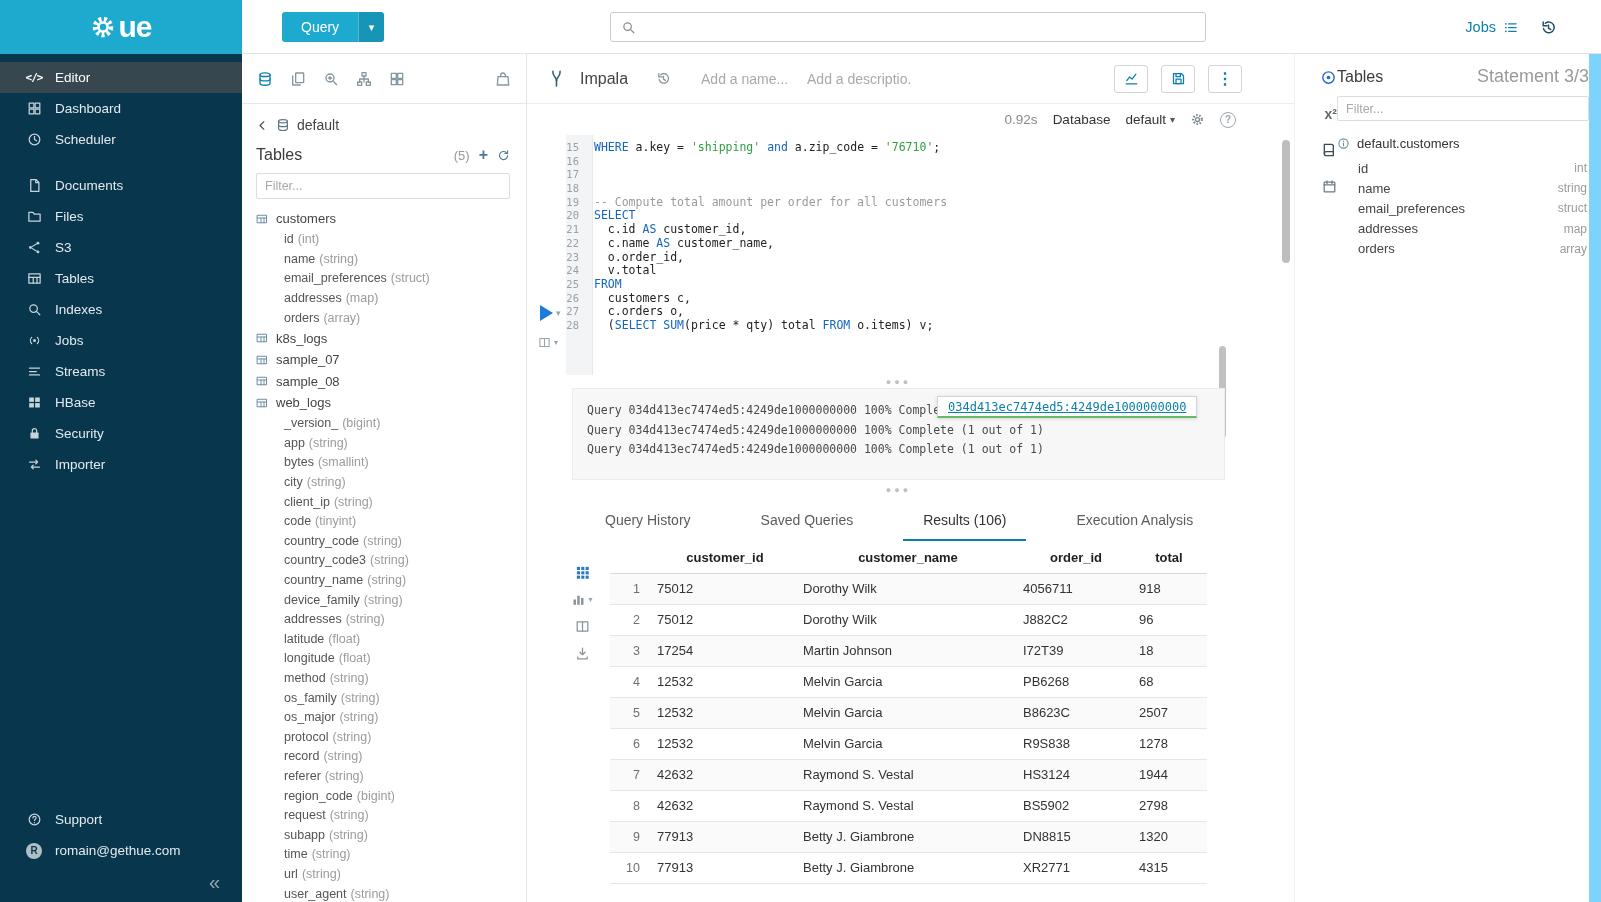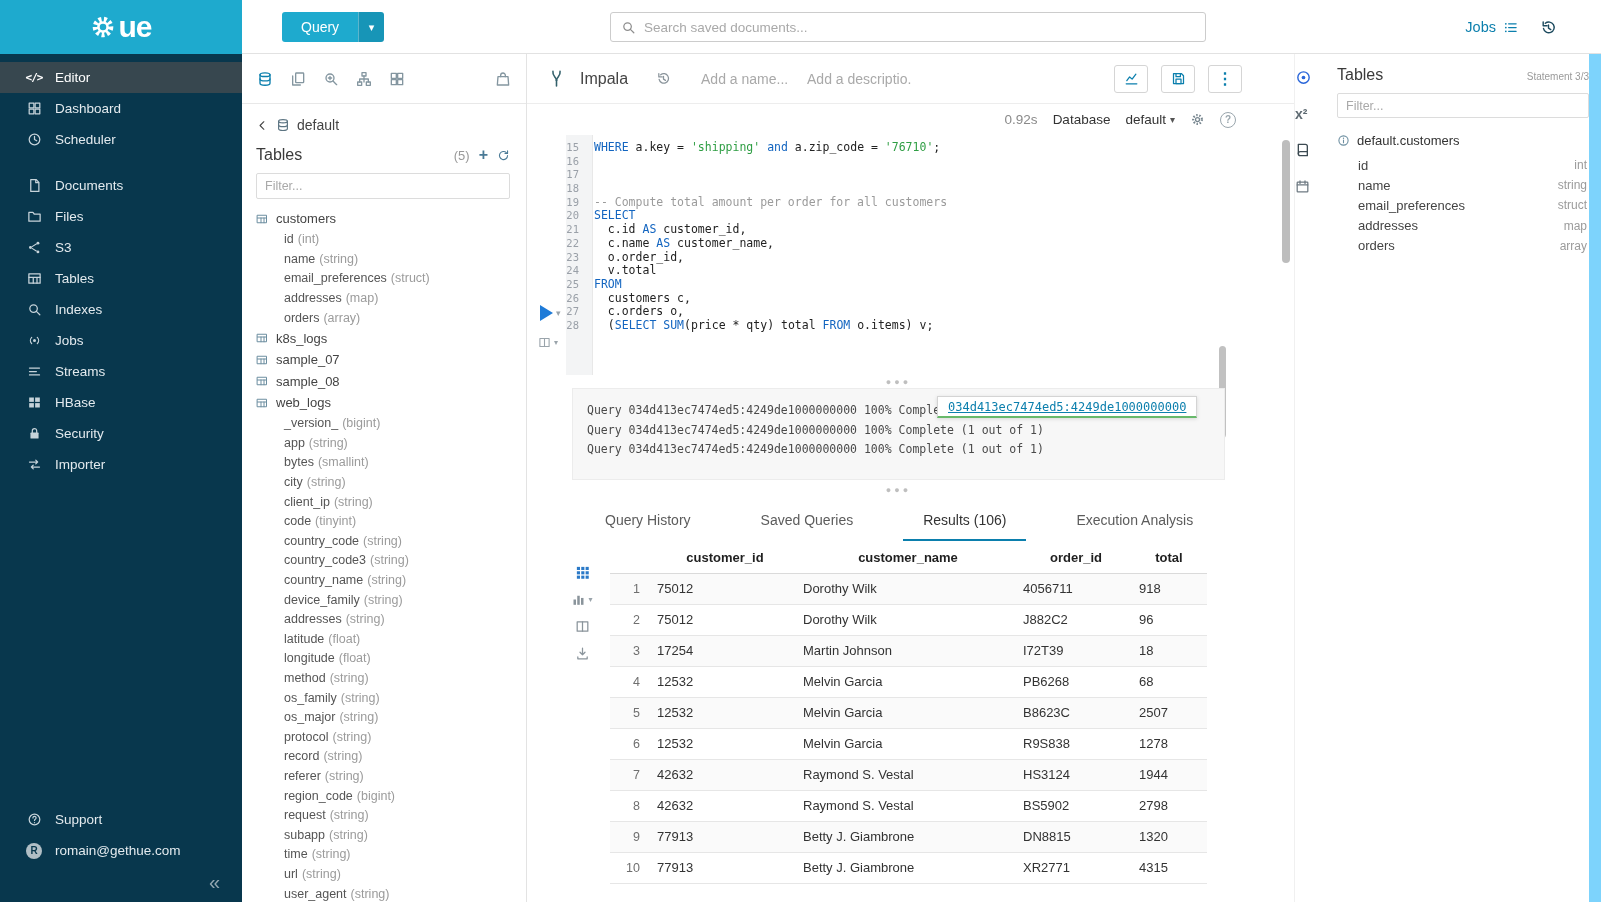--- a/index.html
+++ b/index.html
@@ -120,29 +120,29 @@
   .rtb { font-size:15px; color:#8a949b; display:flex; align-items:center; gap:2px; }
   .rtb.active { color:#2A79C7; }
   .rtb .play-caret { font-size:8px; }
   .rtable { position:absolute; left:83px; top:2px; width:597px; border-collapse:collapse; table-layout:fixed; }
   .rtable th { height:30px; font-size:13px; font-weight:bold; color:#1f1f1f; text-align:center; padding:0 8px 0 2px; border-bottom:1px solid #dadada; }
   .rtable td { height:31px; font-size:13px; color:#333; border-bottom:1px solid #e6e6e6; padding:0 8px 0 2px; overflow:hidden; white-space:nowrap; }
   .rtable td.rownum { color:#6f6f6f; text-align:right; padding-right:15px; font-size:12.5px; }
   .rtable tbody tr:nth-child(odd) { background:#fafafa; }
 
   
-  .right-strip { position:absolute; left:1295px; top:54px; width:42px; bottom:0; display:flex; flex-direction:column; align-items:flex-start; padding-top:15px; gap:21px; background:#fff; }
+  .right-strip { position:absolute; left:1295px; top:54px; width:42px; bottom:0; display:flex; flex-direction:column; align-items:flex-end; padding-top:15px; gap:21px; background:#fff; }
   .rs-target { color:#2A66D9; font-size:17px; }
   .rs-sup { color:#5E6A72; font-size:14px; font-weight:bold; line-height:1; }
   .rs-book { color:#3C4A52; font-size:16px; }
   .rs-cal { color:#6E7A82; font-size:15px; }
   .right-assist { position:absolute; left:1337px; top:54px; width:252px; bottom:0; background:#fff; }
   .rq-head { display:flex; align-items:baseline; margin-top:12px; }
   .rq-title { font-size:16px; color:#3a3a3a; }
-  .rq-statement { margin-left:auto; font-size:10px; color:#9a9a9a; }
+  .rq-statement { margin-left:auto; font-size:18px; color:#9a9a9a; }
   .rq-filter { margin-top:9px; height:25px; border:1px solid #dcdcdc; border-radius:2px; display:flex; align-items:center; padding:0 8px; }
   .rq-filter input { border:none; outline:none; width:100%; font-size:12.5px; color:#444; }
   .rq-table { display:flex; align-items:center; gap:7px; margin-top:15px; font-size:13px; color:#333; }
   .rq-table .s-ic { font-size:13px; color:#6C8EA0; }
   .rq-cols { margin-top:7px; }
   .rq-row { display:flex; height:20.2px; align-items:center; padding-left:21px; font-size:13px; color:#444; }
   .rq-type { margin-left:auto; color:#9b9b9b; font-size:12px; padding-right:2px; }
 </style>
 </head>
 <body>
@@ -163,21 +163,20 @@
       <span class="query-main" data-interactable="true">Query</span>
       <span class="query-caret" data-interactable="true">▾</span>
     </div>
     <div class="searchbox" data-interactable="false">
       <span class="s-ic" data-interactable="false">
           <svg class="svgic" viewBox="0 0 24 24" aria-hidden="true">
             <circle cx="10.5" cy="10.5" r="6" stroke="currentColor" stroke-width="2" fill="none" stroke-linecap="round" stroke-linejoin="round"></circle>
             <path d="M15 15l5.5 5.5" stroke="currentColor" stroke-width="2" fill="none" stroke-linecap="round" stroke-linejoin="round"></path>
           </svg>
         </span>
-      <input data-interactable="true" placeholder="Search saved documents..." style="">
     </div>
     <div class="topbar-right" data-interactable="false">
       <span class="jobs-link" data-interactable="true">
         <span data-interactable="false">Jobs</span>
         <span class="s-ic" data-interactable="false">
             <svg class="svgic" viewBox="0 0 24 24" aria-hidden="true">
               <path d="M9 6h12M9 12h12M9 18h12" stroke="currentColor" stroke-width="2" fill="none" stroke-linecap="round" stroke-linejoin="round"></path>
               <circle cx="4.5" cy="6" r="1.4" fill="currentColor"></circle>
               <circle cx="4.5" cy="12" r="1.4" fill="currentColor"></circle>
               <circle cx="4.5" cy="18" r="1.4" fill="currentColor"></circle>

